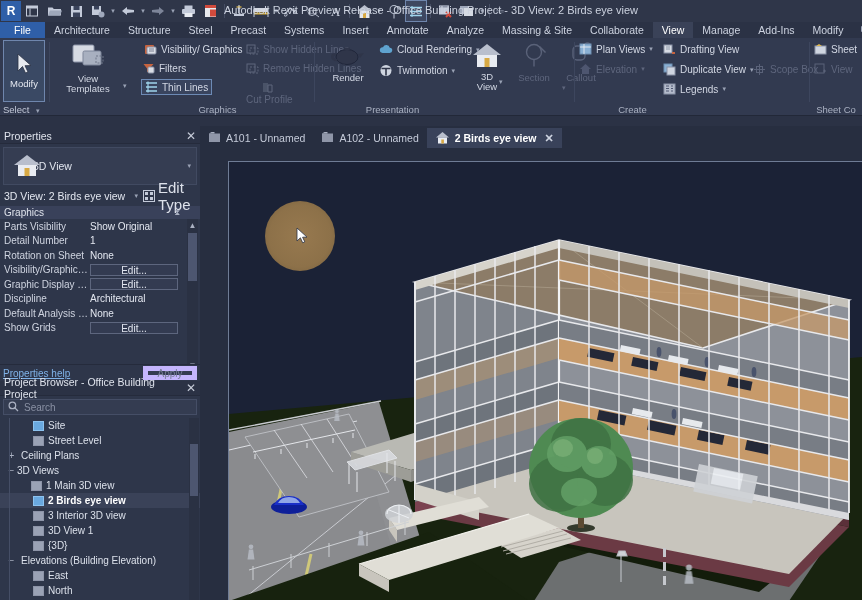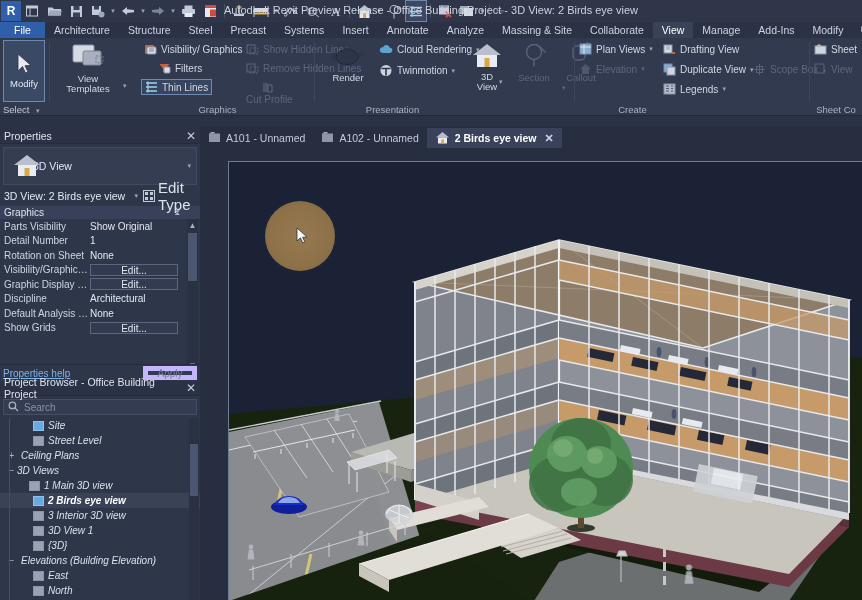--- a/index.html
+++ b/index.html
@@ -163,21 +163,21 @@
   .search-box .sph { font-size: 10px; color: #8a91a4; }
   .tree { position: relative; height: 192px; overflow: hidden; font-size: 10px; }
   .tnode { display: flex; align-items: center; height: 15px; white-space: nowrap; }
   .tnode.sel { background: #3a4258; font-weight: bold; color: #fff; }
   .tnode .exp { width: 11px; text-align: center; color: #aab1c2; font-size: 10px; }
   .tnode .vic {
     width: 11px; height: 10px; border: 1px solid #8d94a8; background: #9aa2b5;
     margin-right: 4px; flex: 0 0 auto;
   }
   .tnode .vic.blue { background: #6aa9e0; border-color: #8cc2ef; }
-  .tnode .tlbl { color: #dbe0ea; font-style: italic; }
+  .tnode .tlbl { color: #dbe0ea; }
   .tnode.sel .tlbl { color: #ffffff; }
   .tscroll { position: absolute; right: 1px; top: 0; width: 10px; height: 192px; background: #2a3143; }
   .tscroll .thumb { position: absolute; top: 26px; left: 1px; width: 8px; height: 52px; background: #4d5670; }
   .guide { position: absolute; width: 1px; background: #454e66; }
 
   
   .doc-tabs {
     position: absolute; left: 200px; top: 126px; width: 662px; height: 22px;
     background: #272e40; display: flex; align-items: flex-end;
   }
@@ -406,21 +406,21 @@
       <span class="sico">
         <svg width="13" height="13" viewBox="0 0 13 13">
               <rect x="1" y="2" width="9" height="9" rx="1" fill="#c6633f"></rect>
               <rect x="3" y="4" width="9" height="7" rx="1" fill="#d9dde5" stroke="#8b93a7"></rect>
               <path d="M5 6h5M5 8h5" stroke="#6f7789" stroke-width="0.9"></path>
             </svg>
       </span>
       <span>Visibility/ Graphics</span>
     </div>
 
-    <div class="sm-btn" style="left:108px;top:24px;text-align:center;">
+    <div class="sm-btn" style="left:92px;top:24px;text-align:center;">
       <span class="sico">
         <svg width="13" height="13" viewBox="0 0 13 13">
               <path d="M1.5 2h10l-4 4.5V11l-2.5-1.5V6.5z" fill="#c6633f"></path>
               <rect x="6" y="5" width="6" height="6" rx="1" fill="#d9dde5" stroke="#8b93a7"></rect>
             </svg>
       </span>
       <span>Filters</span>
     </div>
 
     <div class="sm-btn boxed" style="left:92px;top:42px;">
@@ -764,21 +764,21 @@
     <div class="tnode" style="padding-left:6px;">
       <span class="exp">+</span>
       <span class="tlbl" style="margin-left:4px;">Ceiling Plans</span>
     </div>
 
     <div class="tnode" style="padding-left:6px;">
       <span class="exp">−</span>
       <span class="tlbl" style="margin-left:0;">3D Views</span>
     </div>
 
-    <div class="tnode" style="padding-left:18px;">
+    <div class="tnode" style="padding-left:12px;margin-left:8px;">
       <span class="exp"></span>
       <span class="vic"></span>
       <span class="tlbl">1 Main 3D view</span>
     </div>
 
     <div class="tnode sel" style="padding-left:22px;">
       <span class="exp"></span>
       <span class="vic blue"></span>
       <span class="tlbl">2 Birds eye view</span>
     </div>

